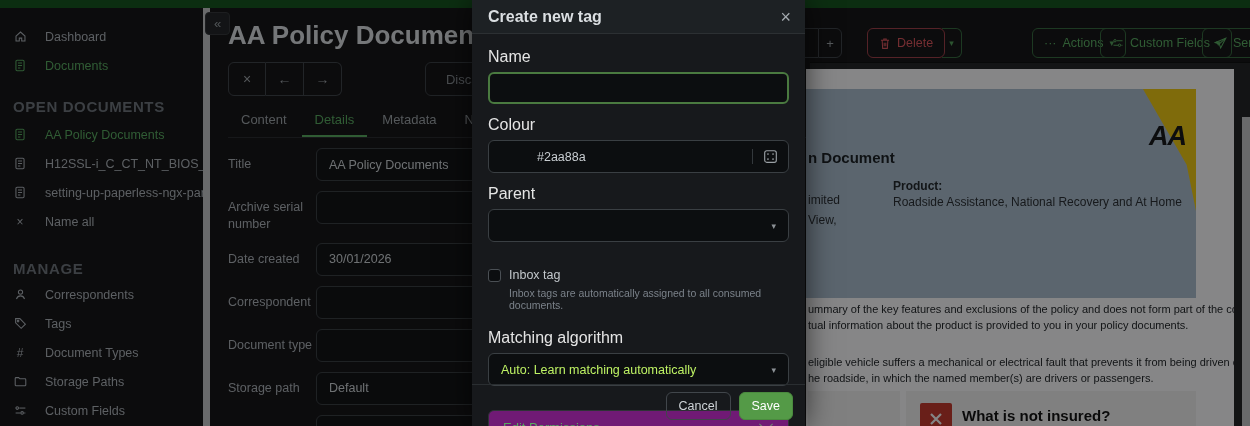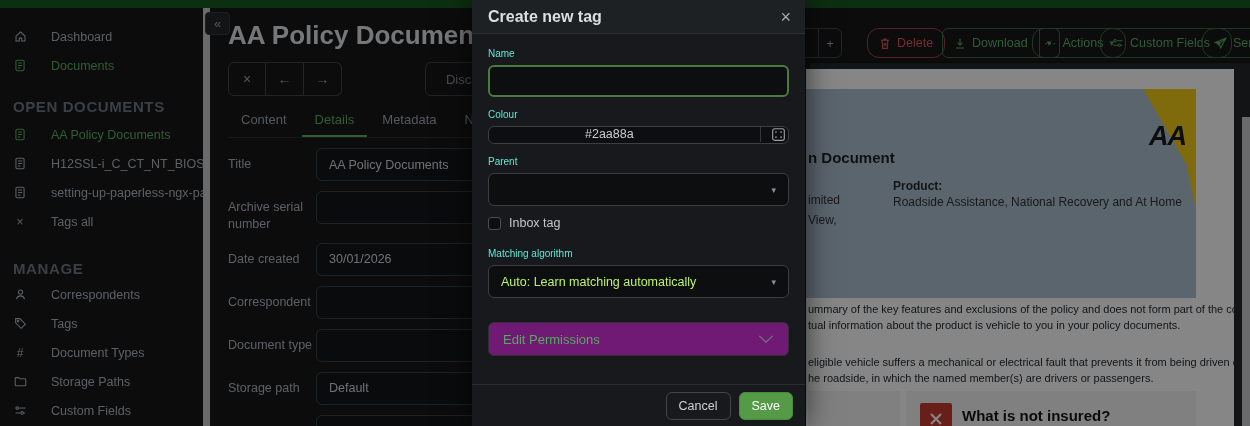--- a/index.html
+++ b/index.html
@@ -5,21 +5,21 @@
   * { margin:0; padding:0; box-sizing:border-box; }
   html,body { width:1250px; height:426px; overflow:hidden; background:#161618;
     font-family:"Liberation Sans", sans-serif; }
   .app { position:relative; width:1250px; height:426px; background:#161618; overflow:hidden; }
 
   
   .navbar { position:absolute; top:0; left:0; right:0; height:8px; background:var(--navbar_green); z-index:1; }
 
   
   .sidebar { position:absolute; top:8px; left:0; width:203px; bottom:0; background:#161618; padding-top:14px; z-index:2; }
-  .side-item { display:flex; align-items:center; gap:24px; height:29px; padding-left:13px;
+  .side-item { display:flex; align-items:center; gap:18px; height:29px; padding-left:13px;
     font-size:12.5px; color:#a9afb5; cursor:pointer; white-space:nowrap; overflow:hidden; }
   .side-item.active { color:var(--accent_green); }
   .side-item .ig { width:14px; display:flex; justify-content:center; flex:none; }
   .side-head { font-size:15px; font-weight:700; letter-spacing:.6px; color:#6d747b;
     padding-left:13px; height:16px; display:flex; align-items:center; }
   .mt18{margin-top:18px;} .mb6{margin-bottom:6px;} .mb4{margin-bottom:4px;}
   .side-scroll { position:absolute; top:8px; left:203px; width:7px; bottom:0; background:#bfc2c4; z-index:2; }
 
   
   .main { position:absolute; left:210px; top:8px; width:600px; bottom:0; z-index:2; }
@@ -43,21 +43,21 @@
   .frow { display:flex; margin-bottom:10px; }
   .frow label { width:88px; flex:none; padding-top:8px; font-size:12.5px; color:#a9afb5; line-height:1.35; }
   .frow .fld { flex:1; height:33px; background:#131517; border:1px solid #3a3f43; border-radius:6px;
     color:#c9ced2; font-size:12.5px; padding:0 12px; display:flex; align-items:center; }
   input.fld { outline:none; }
 
   
   .preview-pane { position:absolute; left:810px; top:8px; right:0; bottom:0; z-index:2; }
   .toolbar { position:relative; height:54px; }
   .tbtn { position:absolute; top:20px; height:30px; display:flex; align-items:center; gap:6px;
-    padding:0 11px; font-size:12.5px; border-radius:12px; background:transparent; cursor:pointer;
+    padding:0 11px; font-size:12.5px; border-radius:6px; background:transparent; cursor:pointer;
     border:1px solid var(--accent_border); color:var(--accent_green); white-space:nowrap; }
   .caret { font-size:9px; opacity:.9; }
   .pv-group { position:absolute; left:-16px; top:20px; display:flex; }
   .pv-group .cell { width:24px; height:30px; border:1px solid #3f4449; color:#9aa0a5; background:transparent;
     display:flex; align-items:center; justify-content:center; font-size:13px; cursor:pointer; }
   .pv-group .cell:first-child { border-radius:6px 0 0 6px; border-right:none; }
   .pv-group .cell:last-child { border-radius:0 6px 6px 0; }
   .delete-btn { left:57px; border-color:var(--delete_border); color:var(--delete_red); }
   .split { position:absolute; left:132px; top:20px; display:flex; }
   .split .main-b { position:static; border-radius:6px 0 0 6px; }
@@ -89,35 +89,35 @@
 
   
   .backdrop { position:absolute; inset:0; background:rgba(0,0,0,0.45); z-index:10; }
   .modal { position:absolute; left:472px; top:0; width:333px; bottom:0; background:#17191c; z-index:20;
     box-shadow:0 0 28px rgba(0,0,0,.65); }
   .modal-header { height:34px; background:#1d2124; border-bottom:1px solid #2c3033; display:flex;
     align-items:center; justify-content:space-between; padding:0 14px 0 16px;gap:48px; }
   .modal-title { font-size:16px; font-weight:700; color:#dbdfe2; }
   .modal-close { color:#a3a9ae; font-size:18px; line-height:1; cursor:pointer; background:none; border:none; }
   .modal-body { padding:14px 16px 0; }
-  .mlabel { font-size:10px; color:#5eead4; margin-bottom:6px; }
+  .mlabel { font-size:16px; color:#e5e5e5; margin-bottom:6px; }
   .name-input { width:100%; height:32px; background:#0c0e10; border:2px solid #4a7a40; border-radius:6px;
     color:#d2d6da; font-size:12.5px; padding:0 12px; outline:none; }
-  .colour-group { display:flex; height:18px; border:1px solid #3a3f43; border-radius:6px; overflow:hidden;
-    background:#0c0e10; align-items:flex-start;padding-left:48px; }
+  .colour-group { display:flex; height:33px; border:1px solid #3a3f43; border-radius:6px; overflow:hidden;
+    background:#0c0e10; align-items:center; }
   .swatch { width:34px; flex:none; background:var(--tag_colour); }
   .colour-input { flex:1; background:transparent; border:none; outline:none; color:#c8cdd1;
     font-size:12.5px; padding:0 14px; }
   .dice-btn { width:36px; flex:none; border:none; border-left:1px solid #33383c; background:transparent;
     color:#9aa0a5; display:flex; align-items:center; justify-content:center; cursor:pointer; }
   .selectbox { height:33px; background:#0c0e10; border:1px solid #3a3f43; border-radius:6px;
     display:flex; align-items:center; justify-content:space-between; padding:0 12px; cursor:pointer; }
   .selectbox .sval { font-size:12.5px; color:#bef264; }
   .selectbox .caret { color:#9aa0a5; }
-  .chk-row { display:flex; align-items:center; gap:8px; margin-top:10px; cursor:pointer; }
+  .chk-row { display:flex; align-items:center; gap:8px; margin-top:26px; cursor:pointer; }
   .chkbox { width:13px; height:13px; border:1px solid #4a4f54; border-radius:3px; background:#0c0e10; flex:none; }
   .chk-label { font-size:12.5px; color:#c3c8cc; }
   .hint { margin:5px 0 0 21px; font-size:10.5px; color:#7b828a; }
   .accordion { margin-top:24px; height:34px; background:#701a75; border:1px solid #2e3236; border-radius:6px;
     display:flex; align-items:center; justify-content:space-between; padding:0 14px; cursor:pointer; }
   .accordion .alabel { font-size:13px; color:var(--accent_green); }
   .modal-footer { position:absolute; left:0; right:0; bottom:0; height:42px; border-top:1px solid #2a2e31;
     display:flex; align-items:center; justify-content:flex-end; gap:8px; padding:0 12px; }
   .cancel-btn { height:28px; padding:0 12px; background:transparent; border:1px solid #41464b;
     border-radius:6px; color:#ced3d7; font-size:12.5px; cursor:pointer; }
@@ -173,21 +173,21 @@
       <span class="ig">
         <svg width="12" height="13" viewBox="0 0 14 16" fill="none" stroke="currentColor" stroke-width="1.3">
             <rect x="2" y="1.5" width="10" height="13" rx="1.5"></rect>
             <path d="M4.5 5h5M4.5 8h5M4.5 11h3"></path>
           </svg>
         </span>
       <span>setting-up-paperless-ngx-part-one</span>
     </div>
     <div class="side-item">
       <span class="ig" style="font-size:12px;">×</span>
-      <span>Tags all</span>
+      <span>Name all</span>
     </div>
 
     <div class="side-head mt18 mb4" style="margin-top:24px;">MANAGE</div>
     <div class="side-item">
       <span class="ig">
         <svg width="13" height="13" viewBox="0 0 16 16" fill="none" stroke="currentColor" stroke-width="1.3">
             <circle cx="8" cy="5" r="2.6"></circle>
             <path d="M3 13.5c1-2.8 3-3.8 5-3.8s4 1 5 3.8"></path>
           </svg>
         </span>
@@ -293,28 +293,20 @@
       </div>
       <button class="tbtn delete-btn">
         <span>
           <svg width="12" height="13" viewBox="0 0 14 16" fill="none" stroke="currentColor" stroke-width="1.3">
               <path d="M2 4h10M5.5 4V2.5h3V4M3.5 4l.6 10h5.8l.6-10M6 7v4.5M8 7v4.5"></path>
             </svg>
           </span>
         <span>Delete</span>
       </button>
       <div class="split">
-        <button class="tbtn main-b">
-          <span>
-            <svg width="12" height="13" viewBox="0 0 14 16" fill="none" stroke="currentColor" stroke-width="1.3">
-                <path d="M7 2v7.5M4 7l3 3 3-3M2 13.5h10"></path>
-              </svg>
-            </span>
-          <span>Download</span>
-        </button>
         <button class="caret-b">
             <span class="caret">▾</span>
           </button>
       </div>
       <button class="tbtn actions-btn">
         <span>···</span>
         <span>Actions</span>
         <span class="caret">▾</span>
       </button>
       <button class="tbtn cf-btn">
@@ -346,21 +338,21 @@
         <div class="blue-box">
           <div class="aa-corner"></div>
           <div class="aa-logo">AA</div>
           <div class="doc-h">n Document</div>
           <div class="prod-label">Product:</div>
           <div class="prod-value">Roadside Assistance, National Recovery and At Home</div>
           <div class="addr1">imited</div>
           <div class="addr2">View,</div>
         </div>
         <div class="bline" style="top:234px;">ummary of the key features and exclusions of the policy and does not form part of the contract</div>
-        <div class="bline" style="top:250px;">tual information about the product is vehicle to you in your policy documents.</div>
+        <div class="bline" style="top:250px;">tual information about the product is provided to you in your policy documents.</div>
         <div class="bline" style="top:287px;">eligible vehicle suffers a mechanical or electrical fault that prevents it from being driven or</div>
         <div class="bline" style="top:303px;">he roadside, in which the named member(s) are drivers or passengers.</div>
         <div class="sliver"></div>
         <div class="notins">
           <div class="red-ico">
             <svg width="16" height="16" viewBox="0 0 16 16" fill="none" stroke="#f2f2f2" stroke-width="2.2">
                 <path d="M3 3l10 10M13 3 3 13"></path>
               </svg>
           </div>
           <div class="notins-title">What is not insured?</div>
@@ -400,20 +392,21 @@
       <div class="mlabel" style="margin-top:12px;">Parent</div>
       <div class="selectbox">
         <span class="sval"></span>
         <span class="caret">▾</span>
       </div>
 
       <div class="chk-row">
         <span class="chkbox"></span>
         <span class="chk-label">Inbox tag</span>
       </div>
+      <div class="hint">Inbox tags are automatically assigned to all consumed documents.</div>
 
       <div class="mlabel" style="margin-top:18px;">Matching algorithm</div>
       <div class="selectbox">
         <span class="sval">Auto: Learn matching automatically</span>
         <span class="caret">▾</span>
       </div>
 
       <div class="accordion">
         <span class="alabel">Edit Permissions</span>
         <span>

